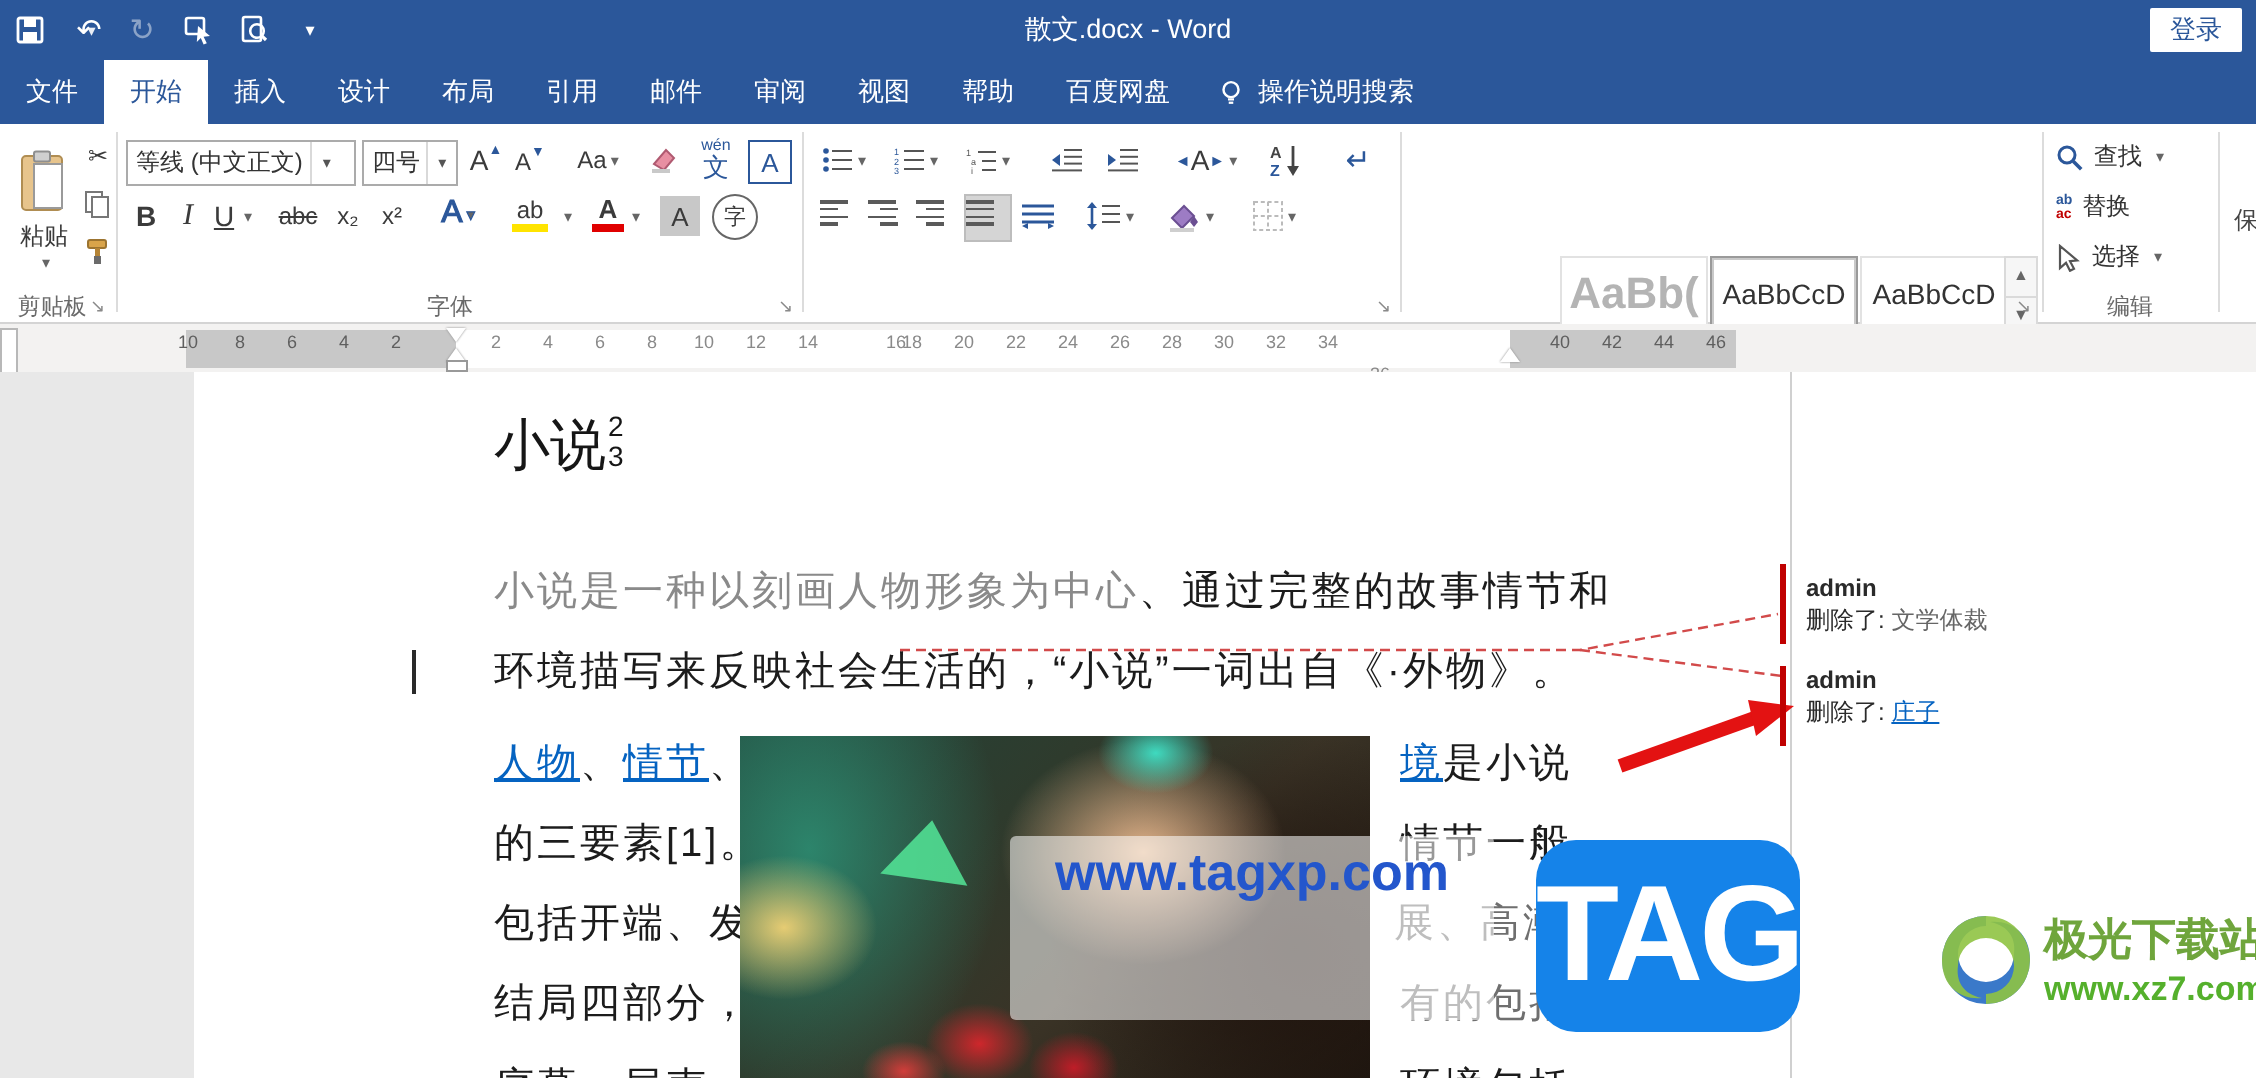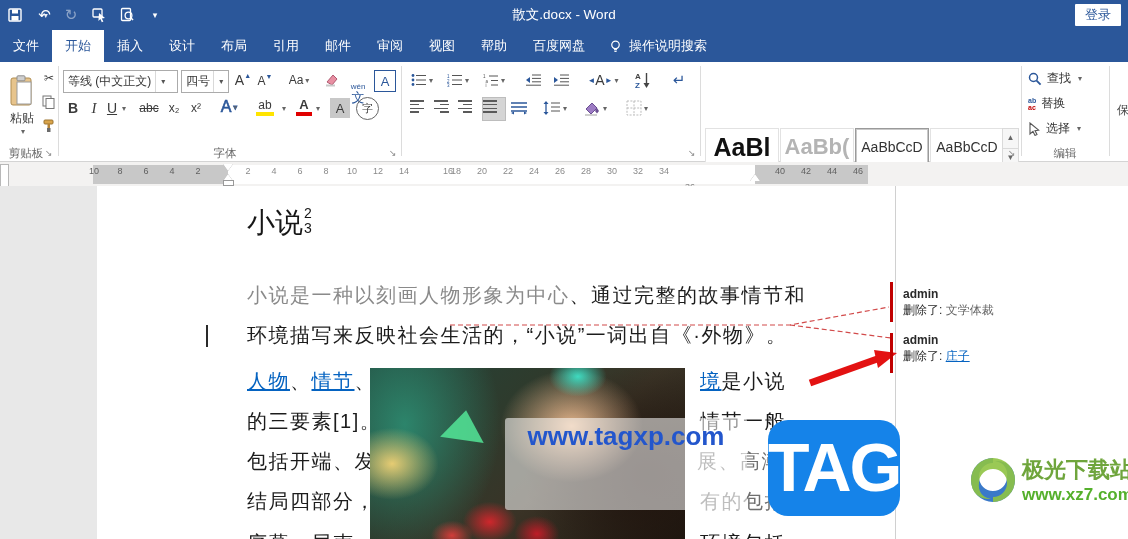--- a/index.html
+++ b/index.html
@@ -206,21 +206,21 @@
   <div class="btn" style="left:284px;top:8px;width:30px;height:20px;">
       <span>Aa</span>
       <span class="car">▾</span>
     </div>
   <div class="btn" style="left:322px;top:8px;width:20px;height:20px;">
     <svg width="16" height="16" viewBox="0 0 16 16">
         <polygon points="3,10 9,3 13,7 8,13" fill="#e88fa2" stroke="#b05a71"></polygon>
         <rect x="2" y="12.5" width="9" height="2" fill="#c9c9c9"></rect>
       </svg>
   </div>
-  <div class="btn" style="left:346px;top:19px;width:24px;height:26px;flex-direction:column;color:#2b579a;">
+  <div class="btn" style="left:346px;top:5px;width:24px;height:26px;flex-direction:column;color:#2b579a;">
     <span style="font-size:8px;line-height:8px;">wén</span>
     <span style="font-size:13px;line-height:14px;">文</span>
   </div>
   <div class="btn" style="left:374px;top:8px;width:20px;height:20px;border:1.5px solid #2b579a;font-size:13px;color:#2b579a;">
       <span>A</span>
     </div>
 
   <div class="btn mini" style="left:64px;top:36px;width:18px;height:20px;font-size:14px;">
       <span>B</span>
     </div>
@@ -365,24 +365,20 @@
     <svg width="16" height="16" viewBox="0 0 16 16">
         <rect x="1" y="1" width="14" height="14" fill="none" stroke="#bbb" stroke-dasharray="2 1.4"></rect>
         <line x1="8" y1="1" x2="8" y2="15" stroke="#bbb" stroke-dasharray="2 1.4"></line>
         <line x1="1" y1="8" x2="15" y2="8" stroke="#bbb" stroke-dasharray="2 1.4"></line>
       </svg>
     <span class="car">▾</span>
   </div>
   <div class="dlg" style="left:688px;">↘</div>
   <div class="vdiv" style="left:700px;"></div>
 
-  <div class="stylecard" style="left:705px;">
-    <div class="smp" style="font-size:25px;font-weight:bold;color:#111;">AaBl</div>
-    <div class="nm"><span>标题 1</span></div>
-  </div>
   <div class="stylecard" style="left:780px;">
     <div class="smp" style="font-size:22px;font-weight:bold;color:#b4b4b4;">AaBb(</div>
     <div class="nm" style="color:#8d8d8d;"><span>标题 2</span></div>
   </div>
   <div class="stylecard sel" style="left:855px;">
     <div class="smp" style="font-size:14px;color:#333;">AaBbCcD</div>
     <div class="nm"><span style="font-size:9px;color:#888;">↵</span> <span>正文</span></div>
   </div>
   <div class="stylecard" style="left:930px;">
     <div class="smp" style="font-size:14px;color:#333;">AaBbCcD</div>

